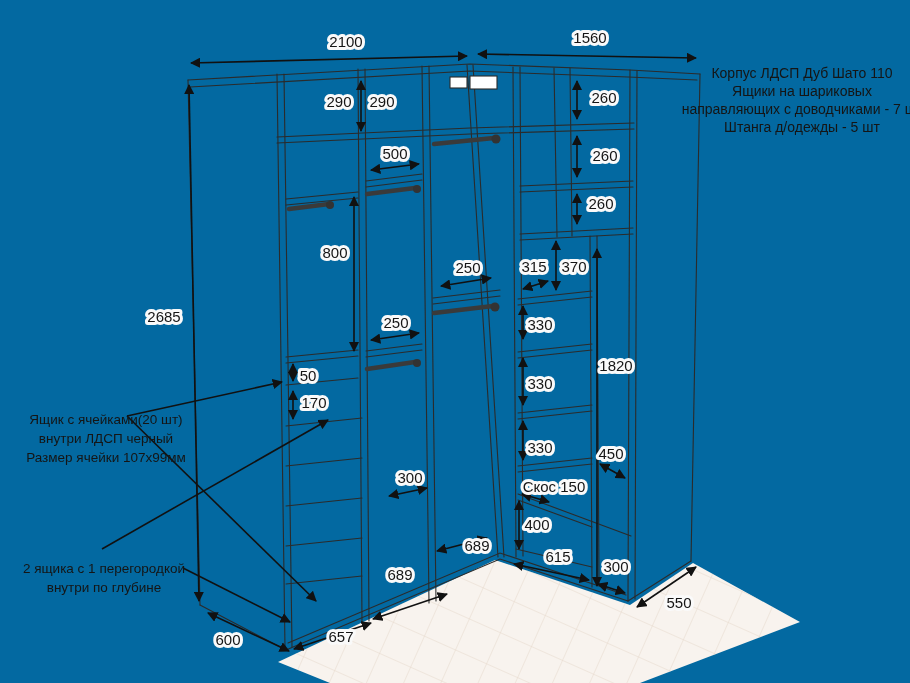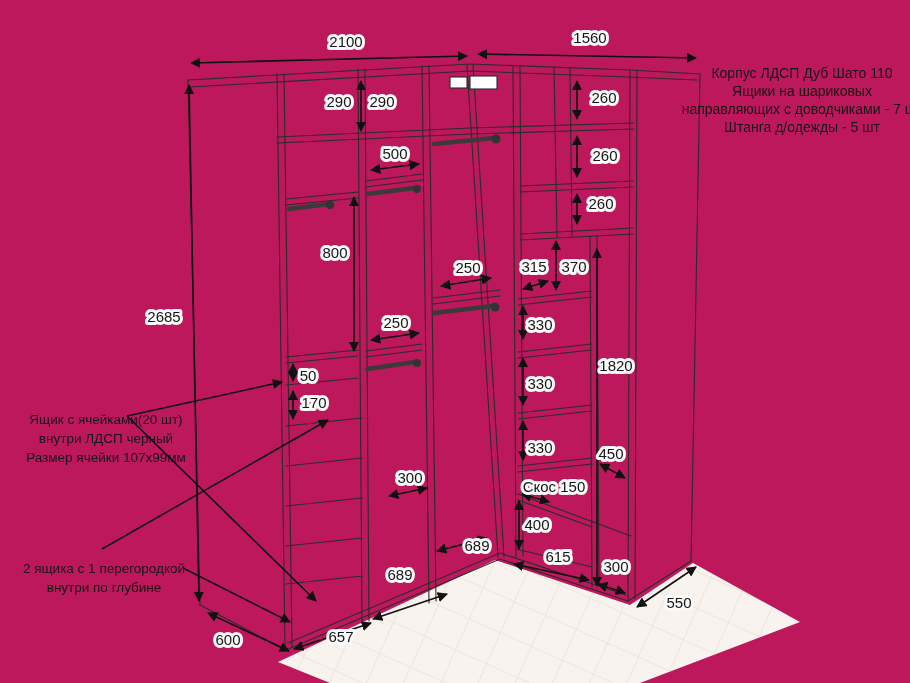--- a/index.html
+++ b/index.html
@@ -1,16 +1,16 @@
 <!DOCTYPE html>
 <html><head>
 <meta charset="utf-8">
 <style>
   html,body{margin:0;padding:0;background:#ffffff;}
-  .canvas{position:relative;width:910px;height:683px;background:#be185d;overflow:hidden;
+  .canvas{position:relative;width:910px;height:683px;background:#0369a1;overflow:hidden;
           font-family:"Liberation Sans", sans-serif;}
   svg{display:block;}
   .struct{stroke:#2b2b2b;stroke-width:1.1;fill:none;stroke-linecap:round;}
   .dimline{stroke:#111111;stroke-width:1.6;fill:none;}
   .leader{stroke:#111111;stroke-width:1.6;fill:none;}
   .rod{stroke:#3a3a3a;stroke-width:4.5;stroke-linecap:round;fill:none;}
   .rodcap{fill:#333333;stroke:none;}
   .lbl{font-family:"Liberation Sans", sans-serif;font-size:15px;fill:#151515;
        text-anchor:middle;paint-order:stroke;stroke:#fafafa;stroke-width:6px;stroke-linejoin:round;}
   .note{font-family:"Liberation Sans", sans-serif;font-size:13.5px;fill:#151515;text-anchor:middle;}

